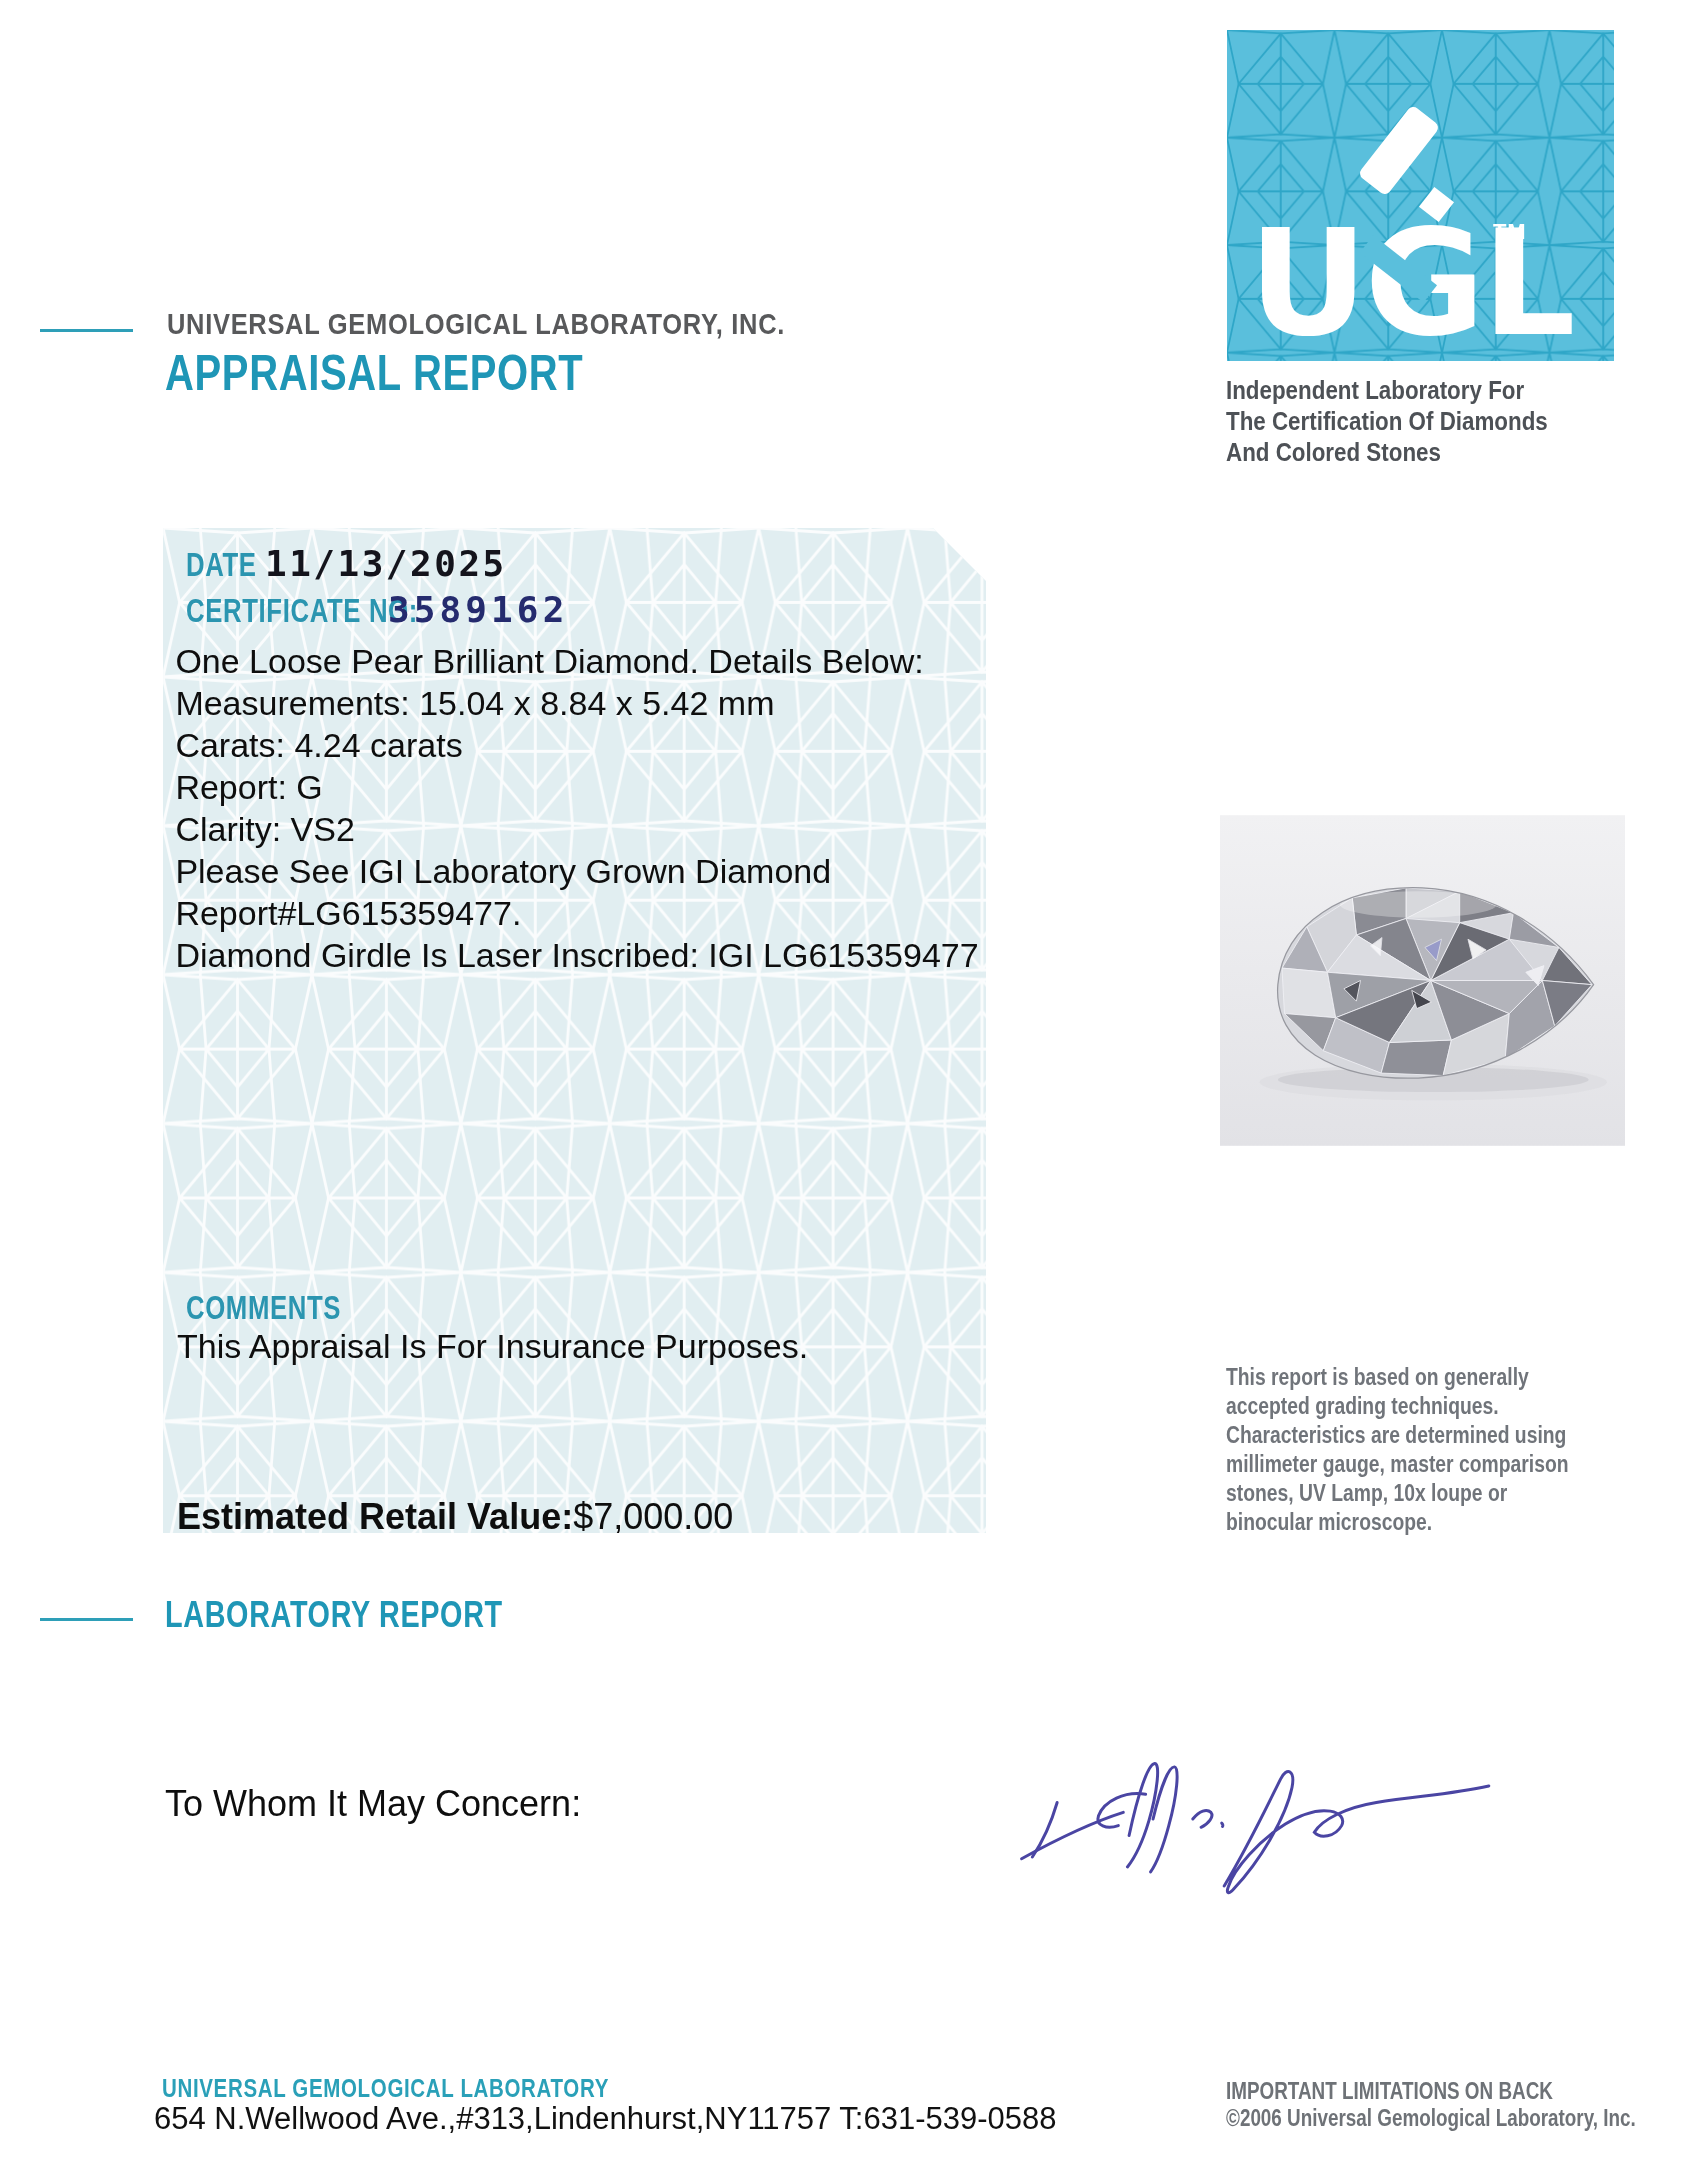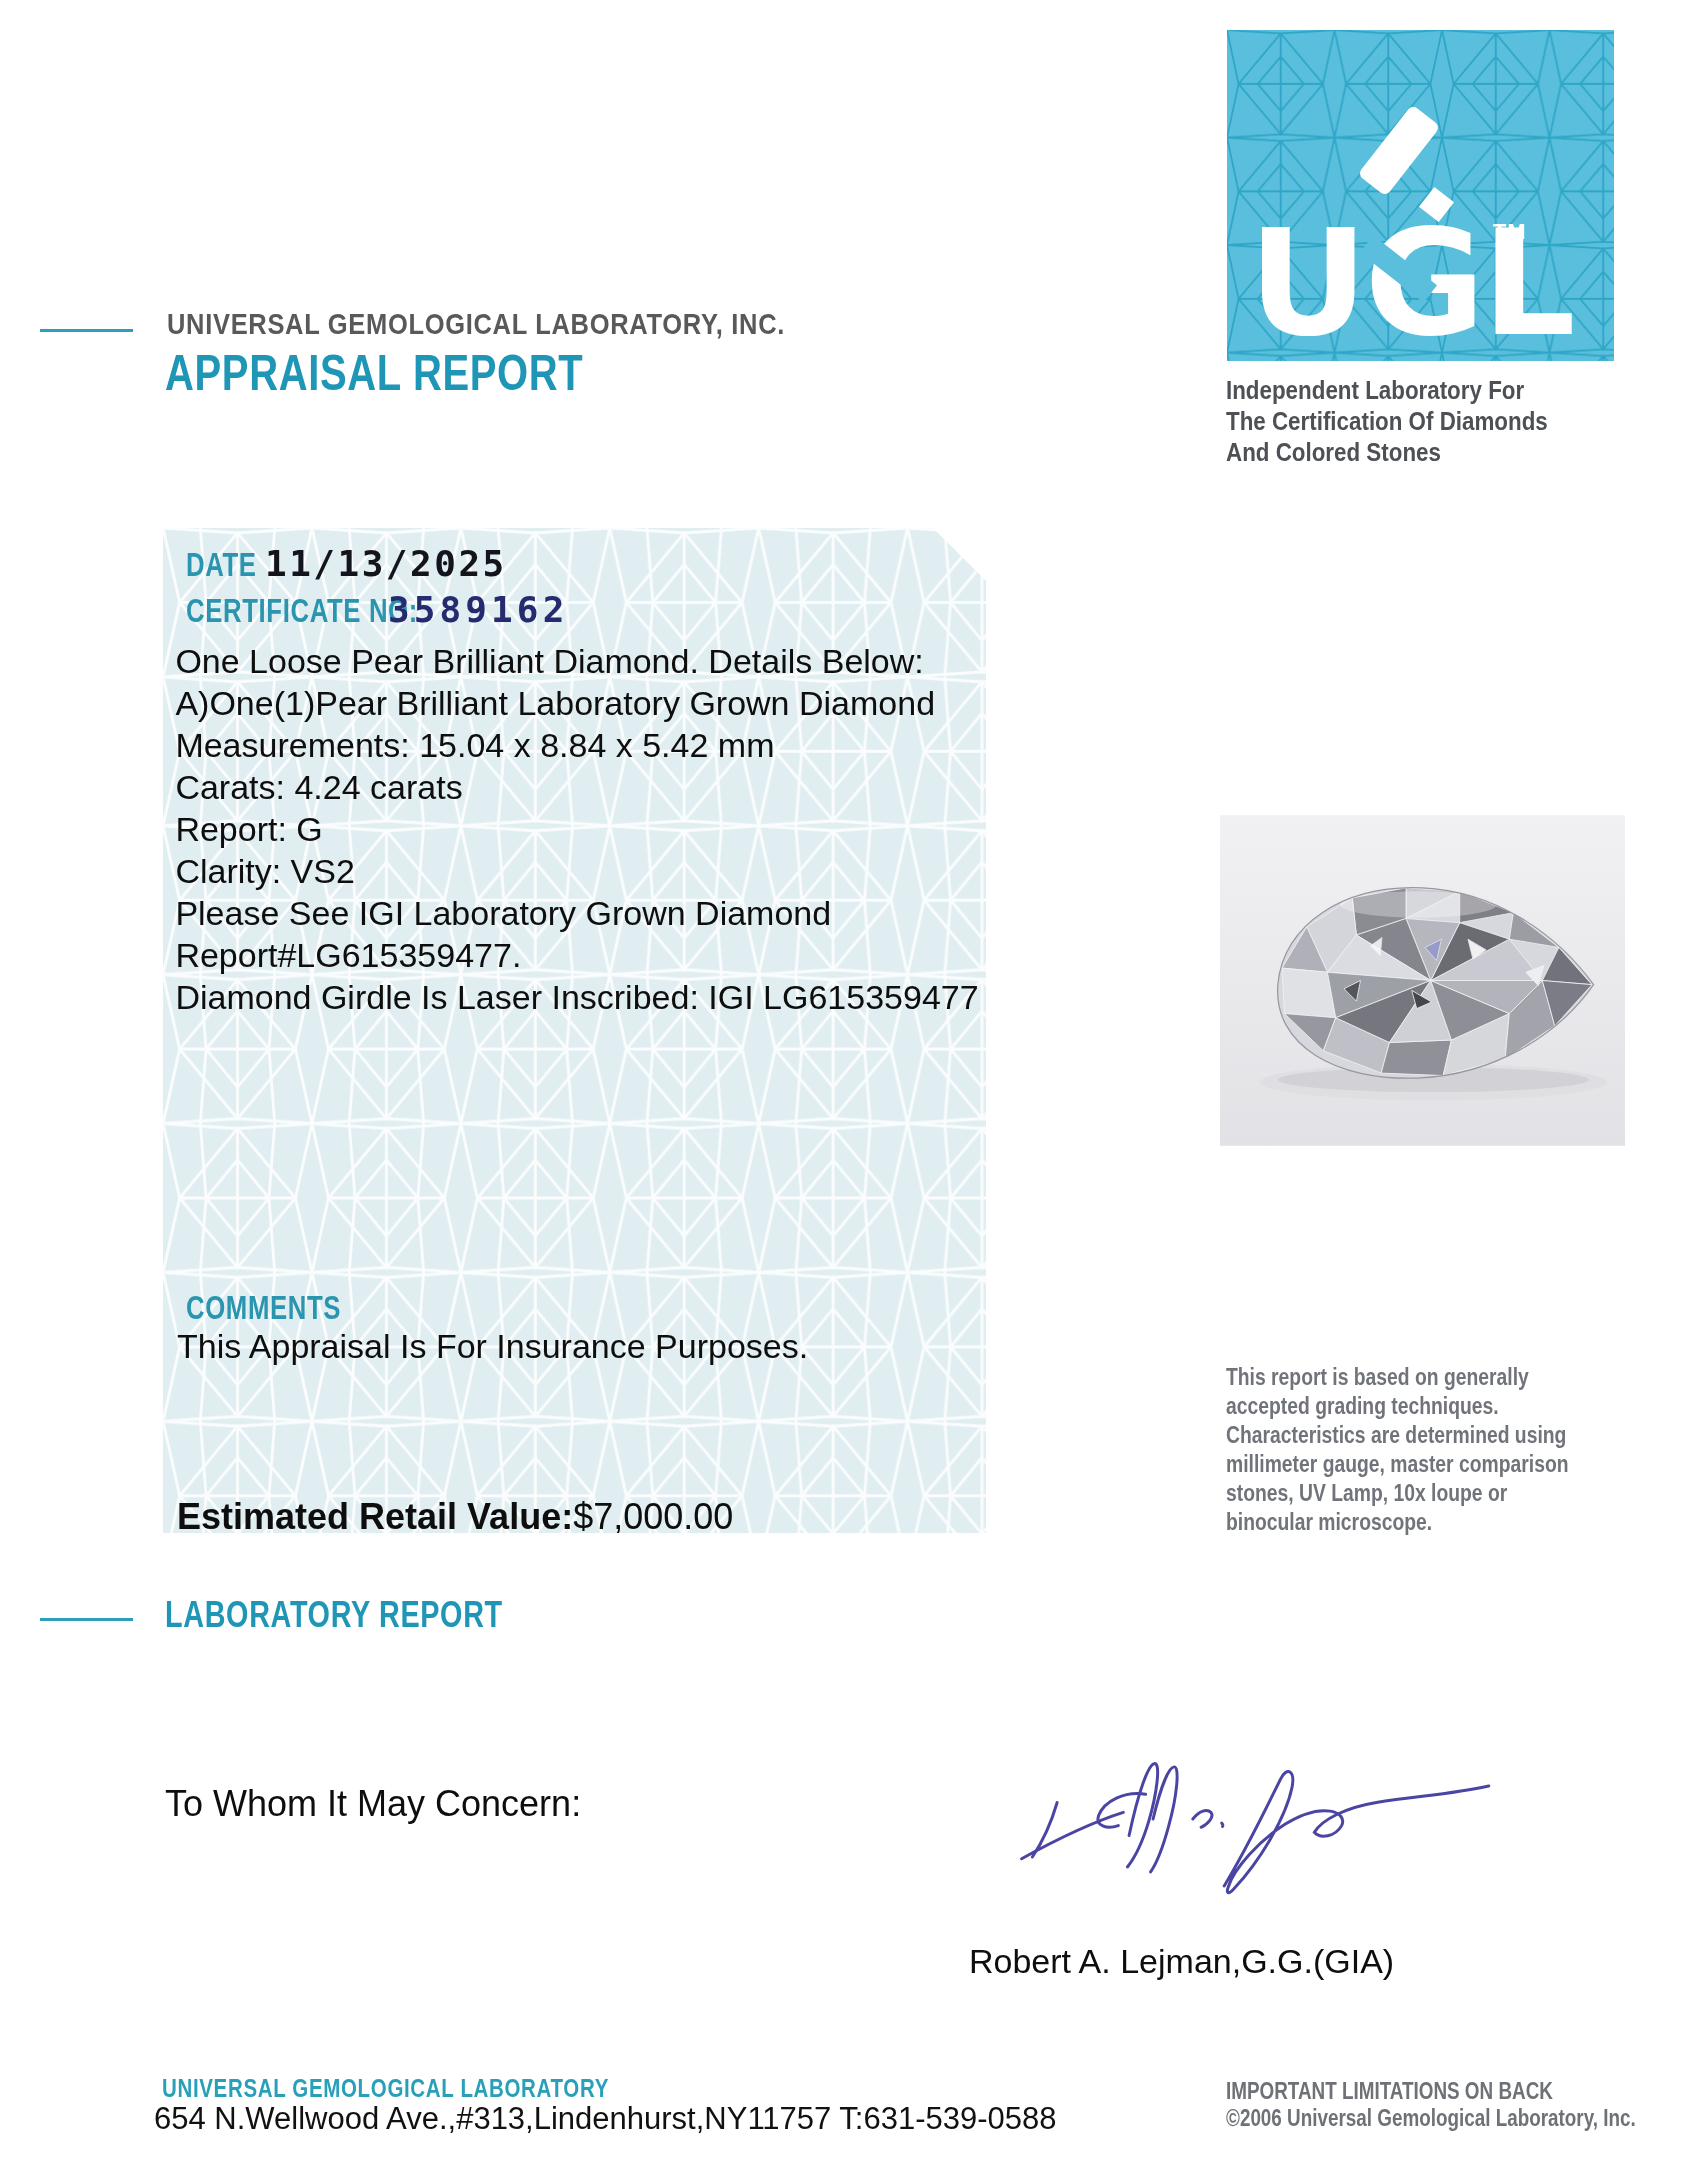--- a/index.html
+++ b/index.html
@@ -143,21 +143,20 @@
     <svg class="mesh" width="1006" height="1005" viewBox="0 0 1216 1215">
       <rect width="1216" height="1215" fill="url(#meshWhite)"></rect>
     </svg>
     <span class="field-label date-label">DATE</span>
     <span class="mono-val date-value">11/13/2025</span>
     <span class="field-label cert-label">CERTIFICATE NO:</span>
     <span class="mono-val cert-value">3589162</span>
 
     <div class="desc">
       <div>One Loose Pear Brilliant Diamond. Details Below:</div>
-      <div>A)One(1)Pear Brilliant Laboratory Grown Diamond</div>
       <div>Measurements: 15.04 x 8.84 x 5.42 mm</div>
       <div>Carats: 4.24 carats</div>
       <div>Report: G</div>
       <div>Clarity: VS2</div>
       <div>Please See IGI Laboratory Grown Diamond</div>
       <div>Report#LG615359477.</div>
       <div>Diamond Girdle Is Laser Inscribed: IGI LG615359477</div>
     </div>
 
     <span class="field-label comments-label">COMMENTS</span>
@@ -240,21 +239,20 @@
       <path d="M98,84 C91,108 80,132 68,150"></path>
       <path d="M205,74 C180,70 155,82 148,100 C144,112 158,117 172,112"></path>
       <path d="M185,124 C196,72 208,38 216,37 C223,36 219,72 209,106 C201,133 191,152 183,162"></path>
       <path d="M214,104 C224,62 234,40 240,41 C246,42 243,76 233,112 C226,138 218,158 211,168"></path>
       <path d="M262,104 C270,94 279,91 284,96 C288,101 281,110 272,114"></path>
       <path d="M297,109 C298,110 299,112 298,113"></path>
       <path d="M300,185 C330,135 355,82 368,56 C376,40 386,45 382,66 C374,104 342,156 312,188 C305,196 302,194 305,186 C312,164 342,130 374,110 C420,82 450,96 442,112 C434,126 416,128 409,120 C419,104 448,90 484,84 C534,76 575,74 620,64"></path>
     </g>
   </svg>
 
-  <div class="abs signer">Robert A. Lejman,G.G.(GIA)</div>
 
   <div class="abs footer-company cond">UNIVERSAL GEMOLOGICAL LABORATORY</div>
   <div class="abs footer-address">654 N.Wellwood Ave.,#313,Lindenhurst,NY11757 T:631-539-0588</div>
   <div class="abs footer-right">
     <div>IMPORTANT LIMITATIONS ON BACK</div>
     <div>©2006 Universal Gemological Laboratory, Inc.</div>
   </div>
 
 </div>
 

